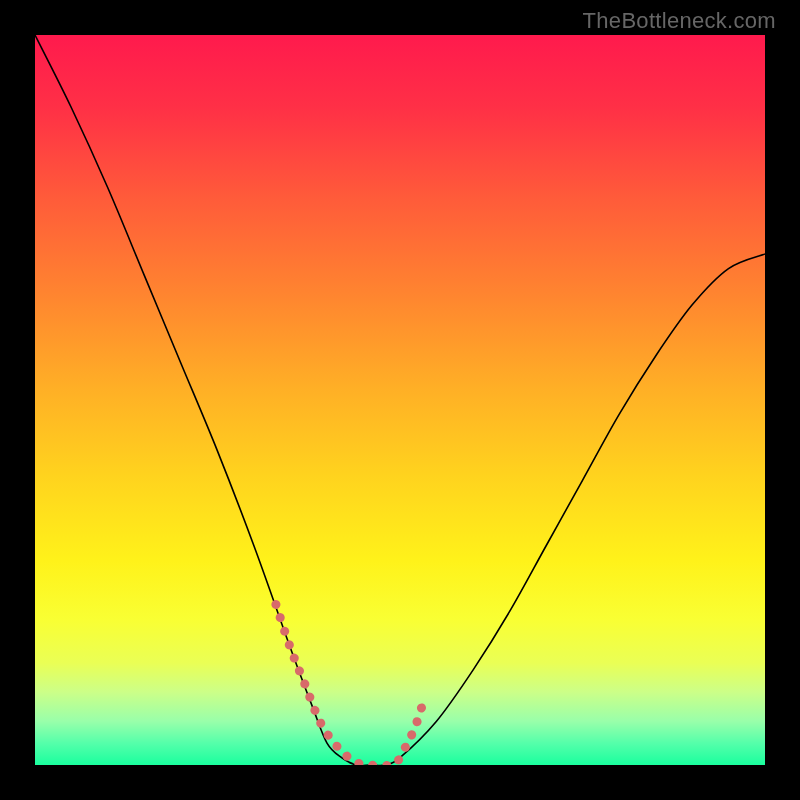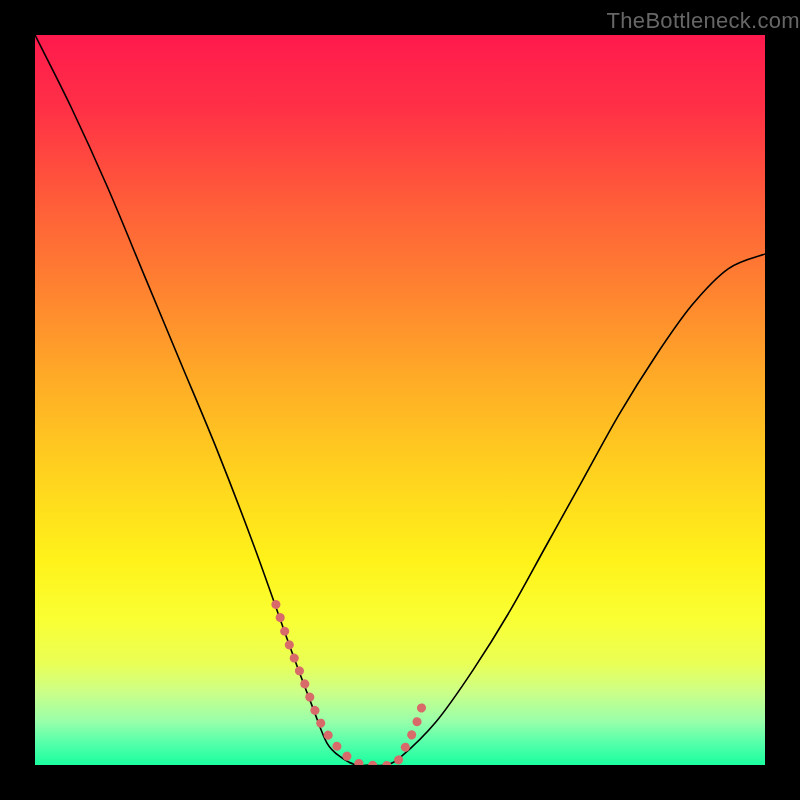--- a/index.html
+++ b/index.html
@@ -23,21 +23,21 @@
     position: absolute;
     top: 35px;
     left: 35px;
     width: 730px;
     height: 730px;
     overflow: hidden;
   }
   .watermark {
     position: absolute;
     top: 8px;
-    right: 0;
+    right: 24px;
     color: #666;
     font-size: 22px;
     font-weight: 500;
     letter-spacing: 0.3px;
     user-select: none;
   }
   svg.curve {
     position: absolute;
     top: 0;
     left: 0;

